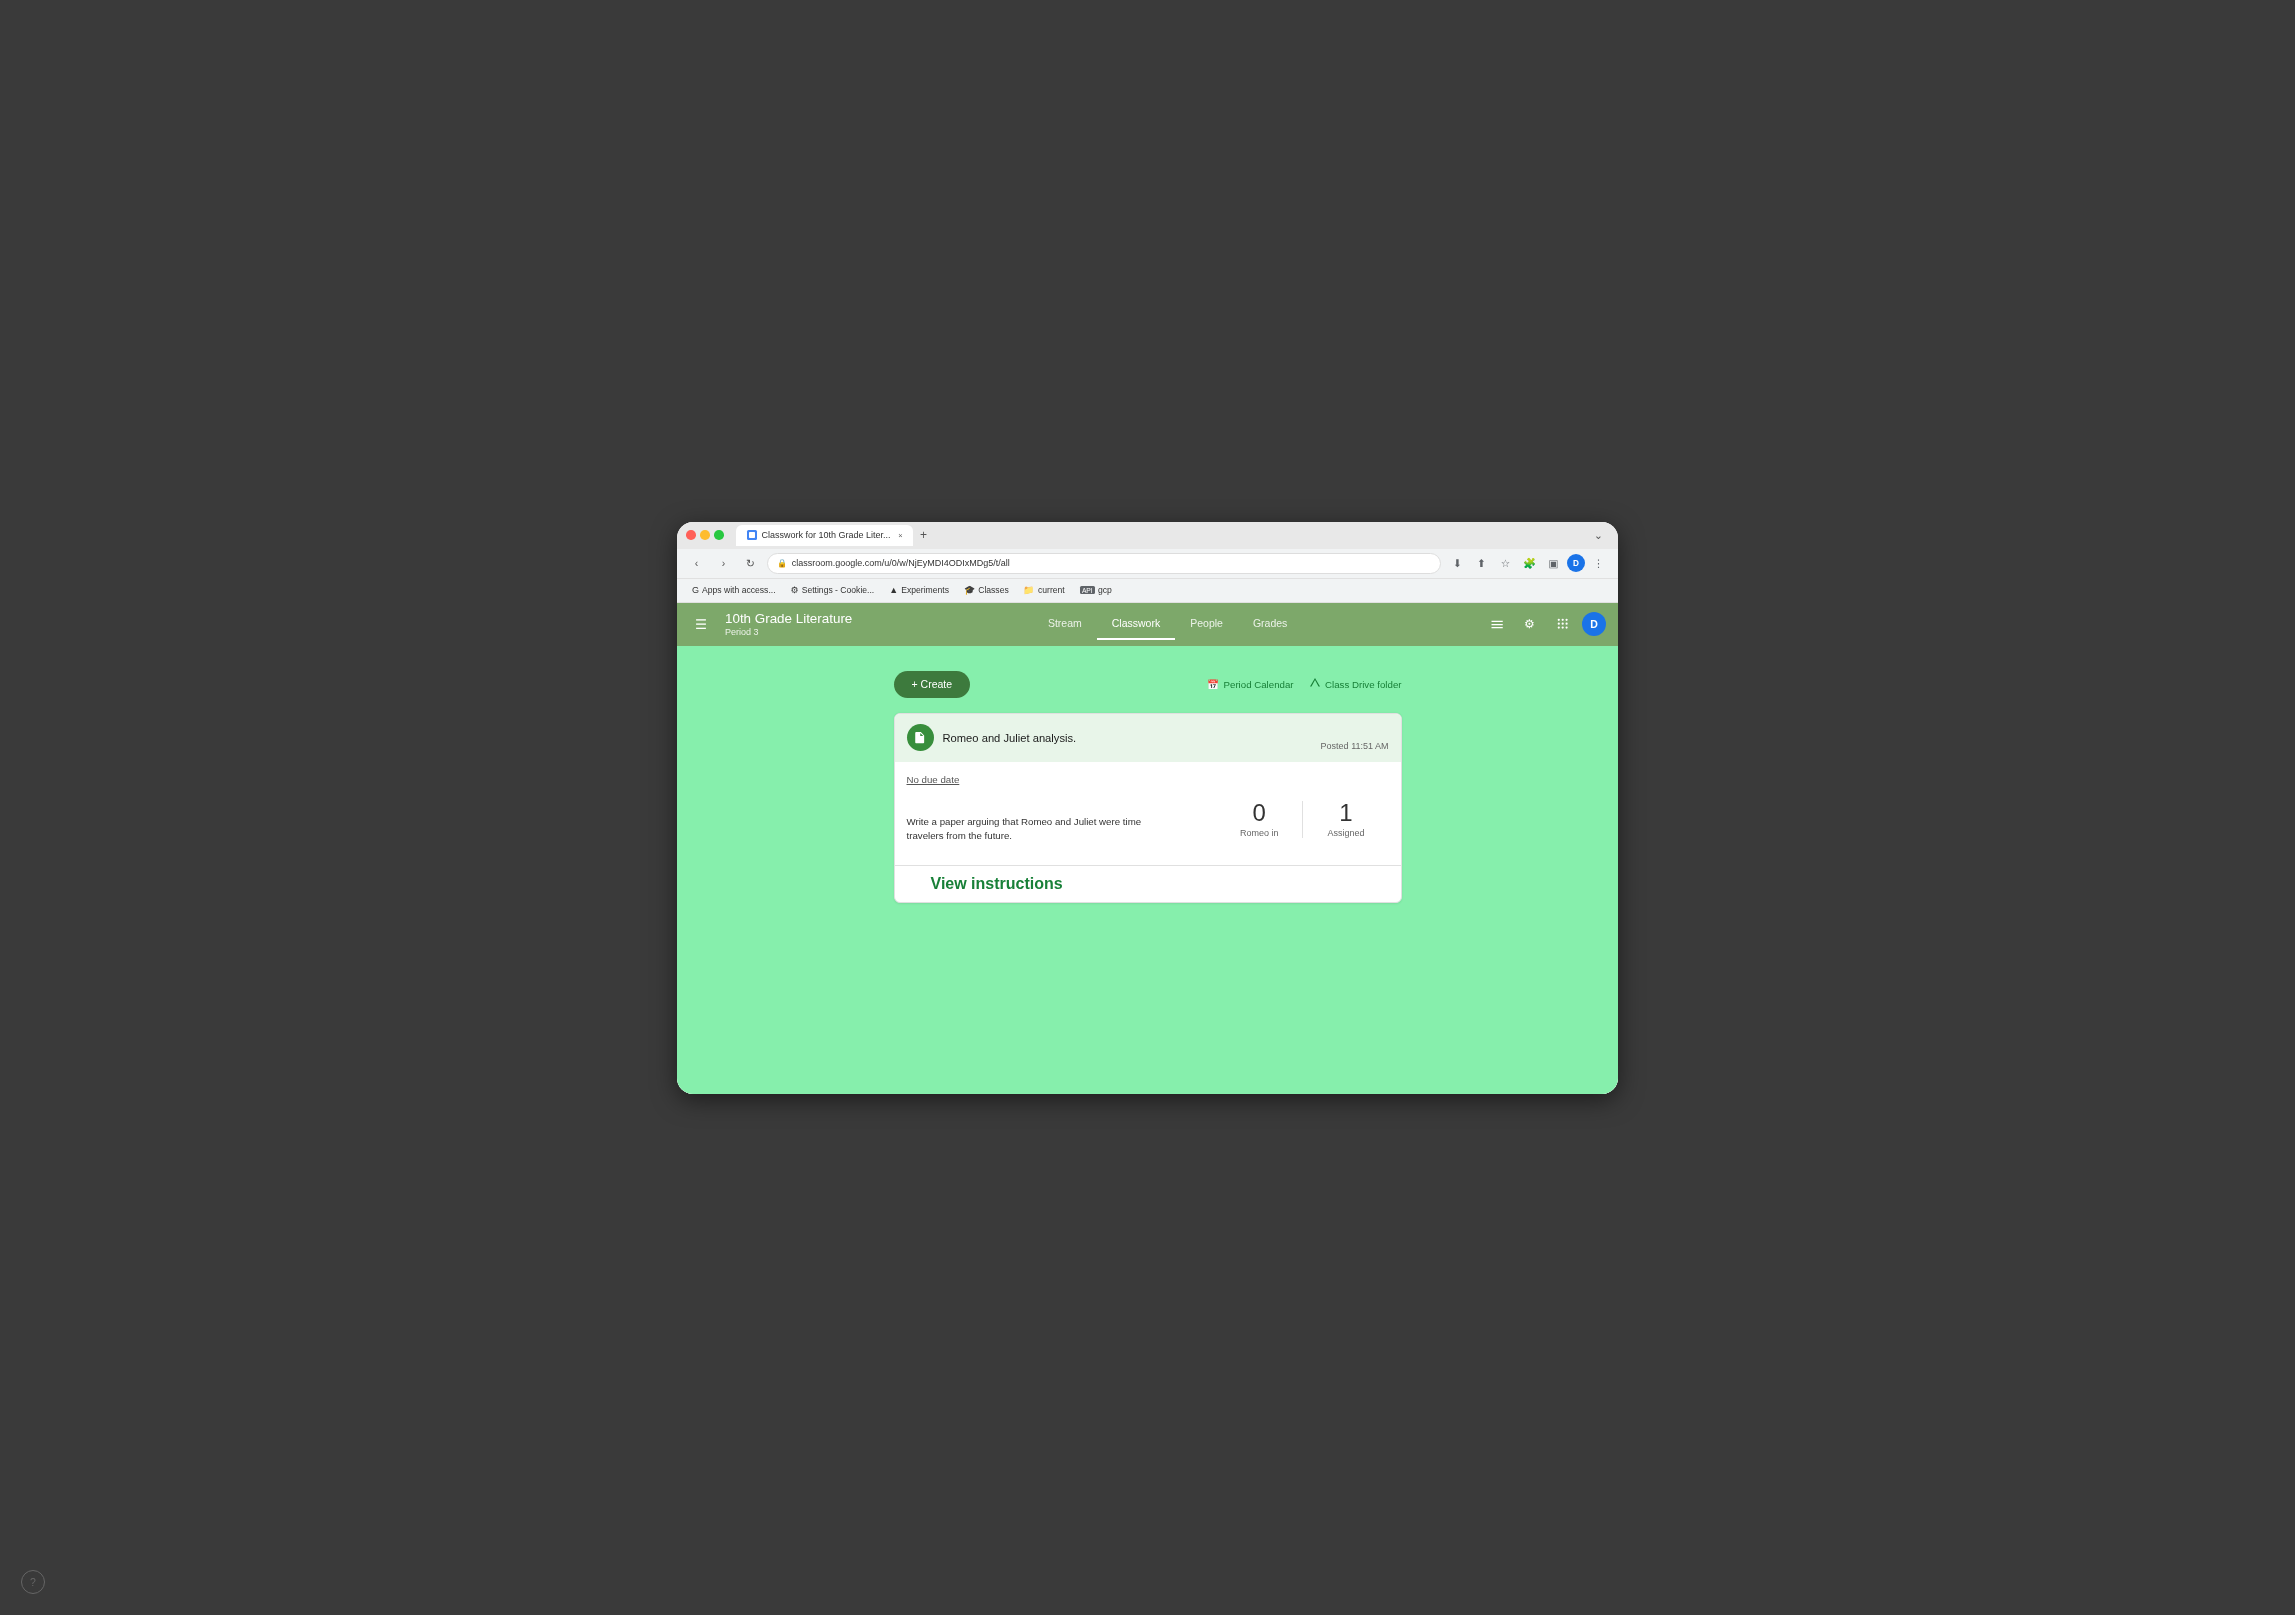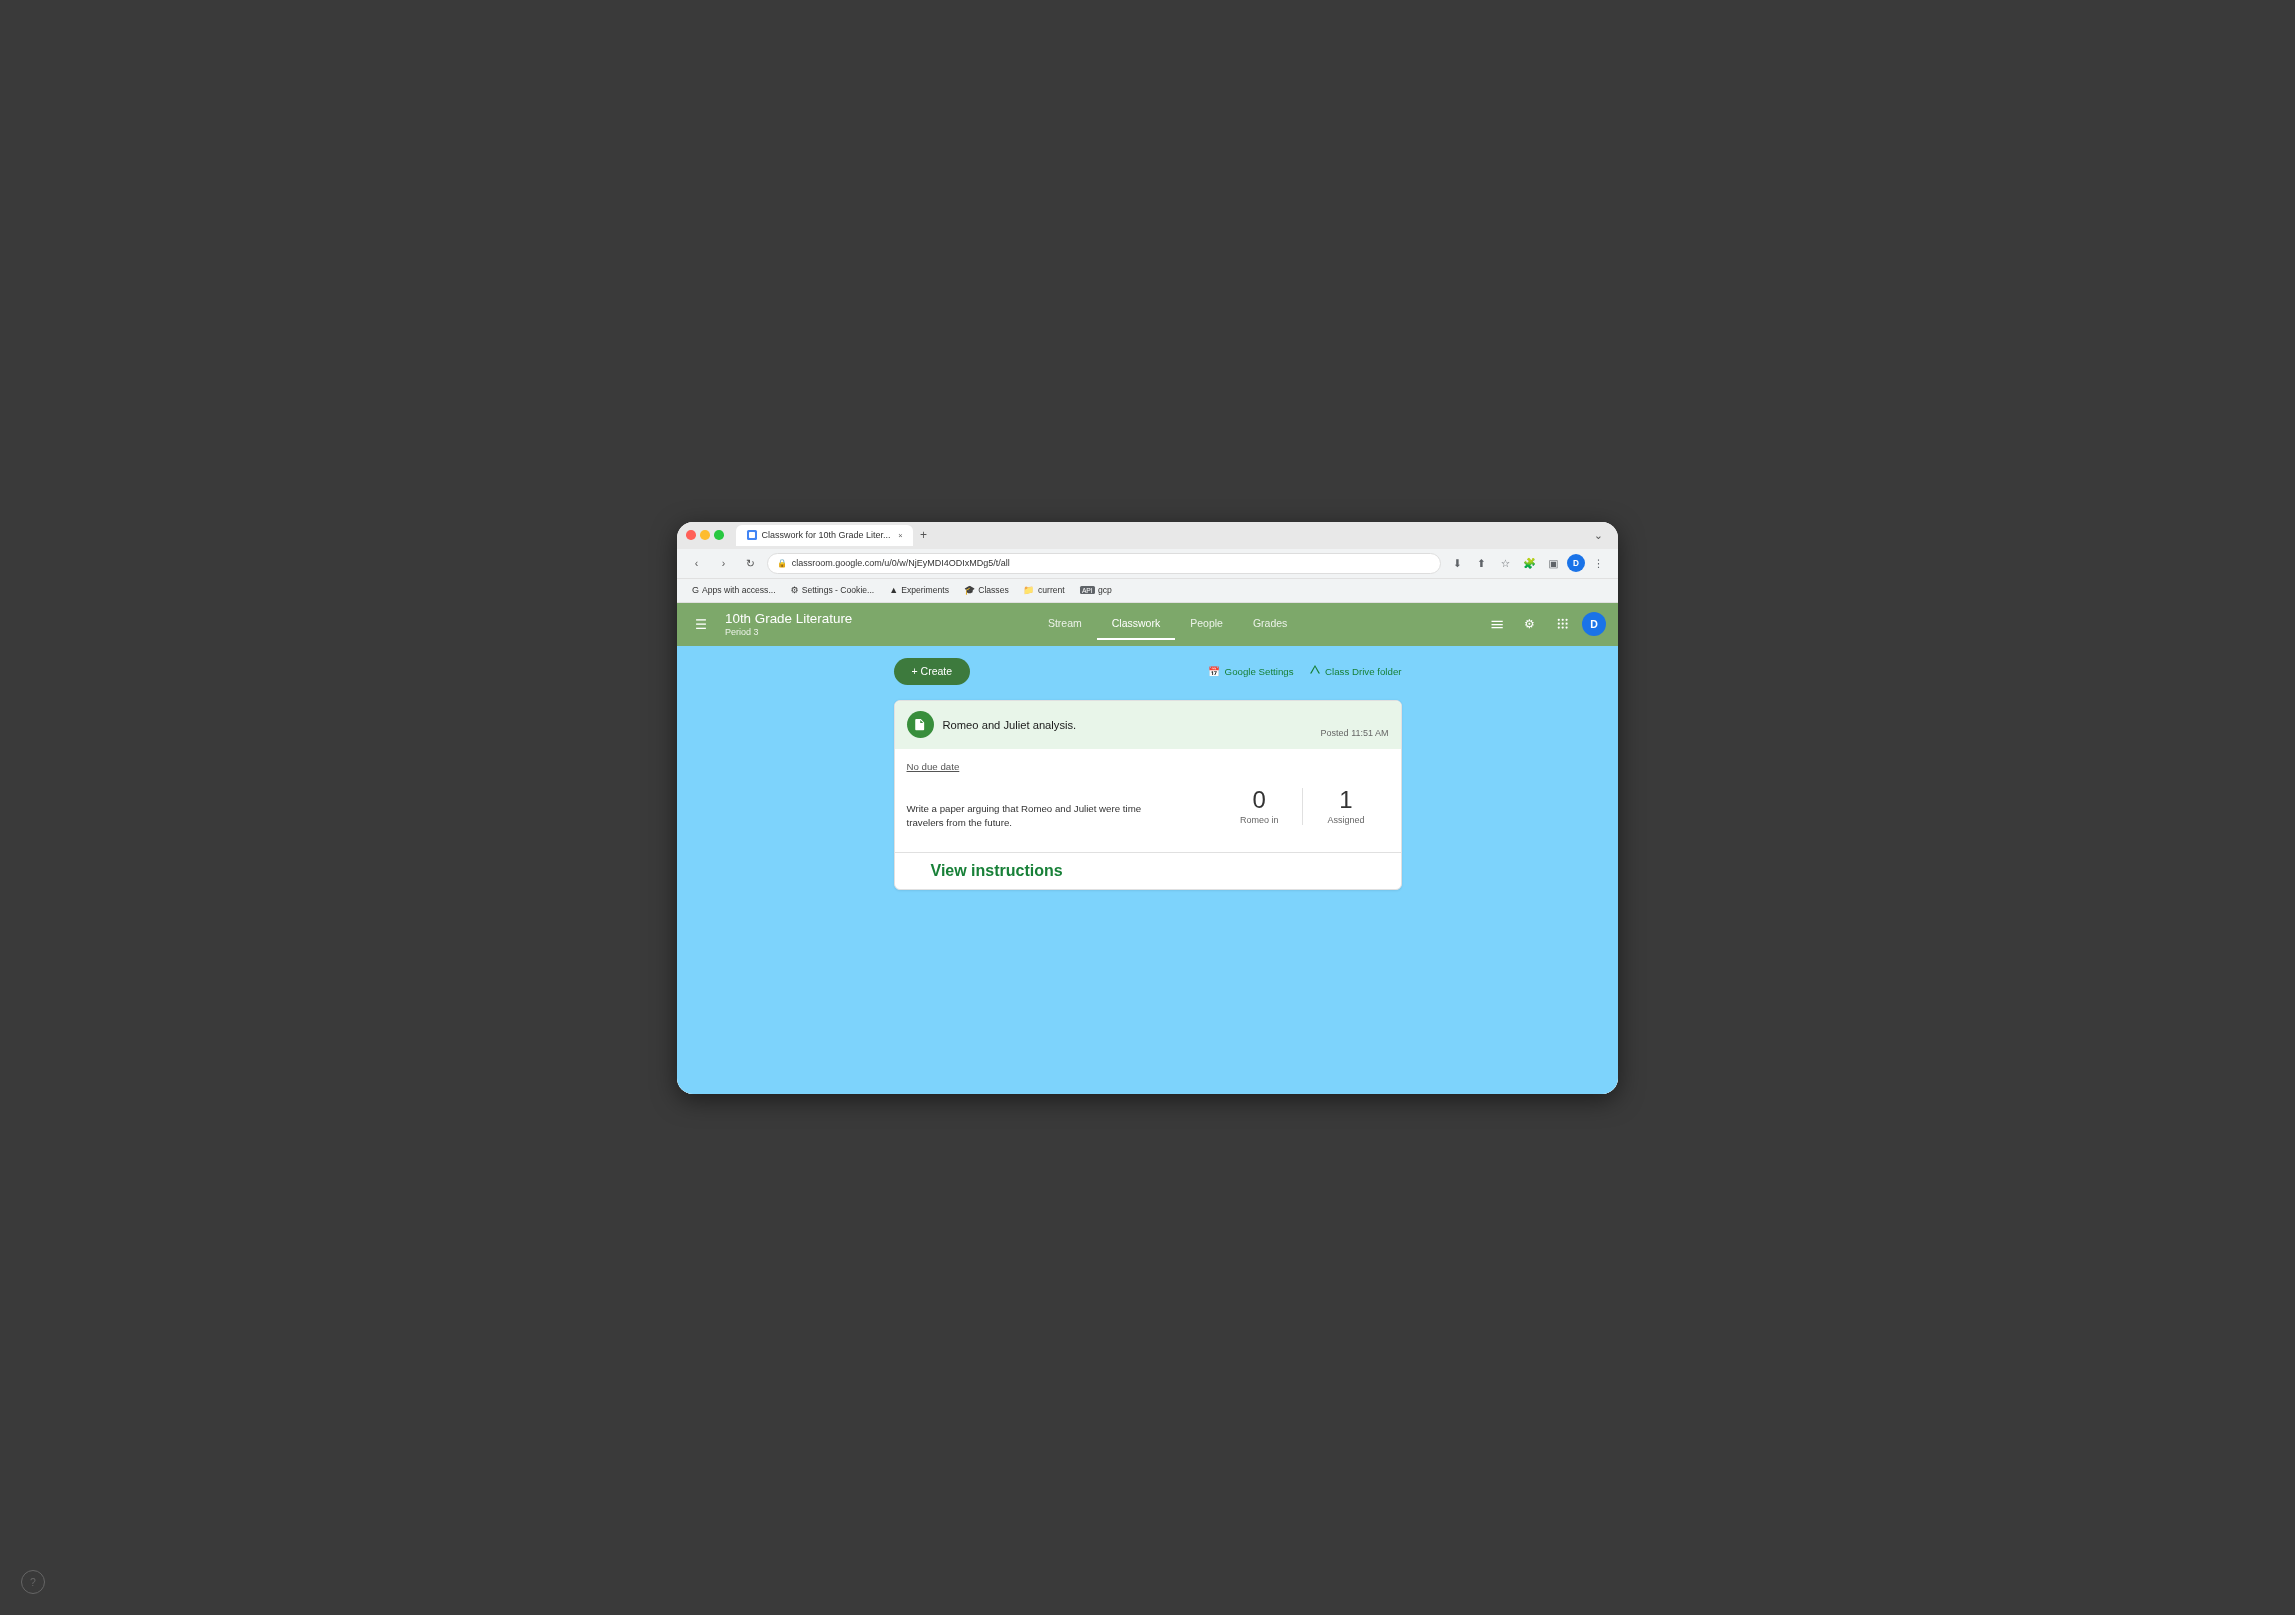--- a/index.html
+++ b/index.html
@@ -127,23 +127,23 @@
       border-bottom: 2.2px solid transparent;
       font-weight: 500;
     }
     .nav-tab.active { color: #fff; border-bottom: 2.2px solid #fff; }
     .header-actions { display: flex; gap: 6px; align-items: center; }
     .header-icon-btn { width: 27px; height: 27px; display: flex; align-items: center; justify-content: center; color: #fff; font-size: 12px; cursor: pointer; border-radius: 50%; }
     .header-avatar { width: 24px; height: 24px; background: #1a73e8; border-radius: 50%; display: flex; align-items: center; justify-content: center; color: #fff; font-size: 10.5px; font-weight: 600; cursor: pointer; }
 
     
     .main-content {
-      background: #7dd3fc;
+      background: #86efac;
       min-height: 448px;
-      padding: 12px;
+      padding: 25px;
       display: flex;
       flex-direction: column;
       align-items: center;
     }
 
     
     .toolbar-row {
       width: 100%;
       max-width: 508px;
       display: flex;
@@ -385,21 +385,21 @@
       </div>
     </div>
 
     <div class="main-content">
 
       <div class="toolbar-row">
         <button class="create-btn">+ Create</button>
         <div class="toolbar-links">
           <a class="toolbar-link">
             <span>📅</span>
-            <span>Google Settings</span>
+            <span>Period Calendar</span>
           </a>
           <a class="toolbar-link">
             <span>
               <svg width="12" height="12" viewBox="0 0 24 24" fill="#188038">
                   <path d="M12 2L2 19h20L12 2zm0 4l7 13H5l7-13z"></path>
                 </svg>
             </span>
             <span>Class Drive folder</span>
           </a>
         </div>

